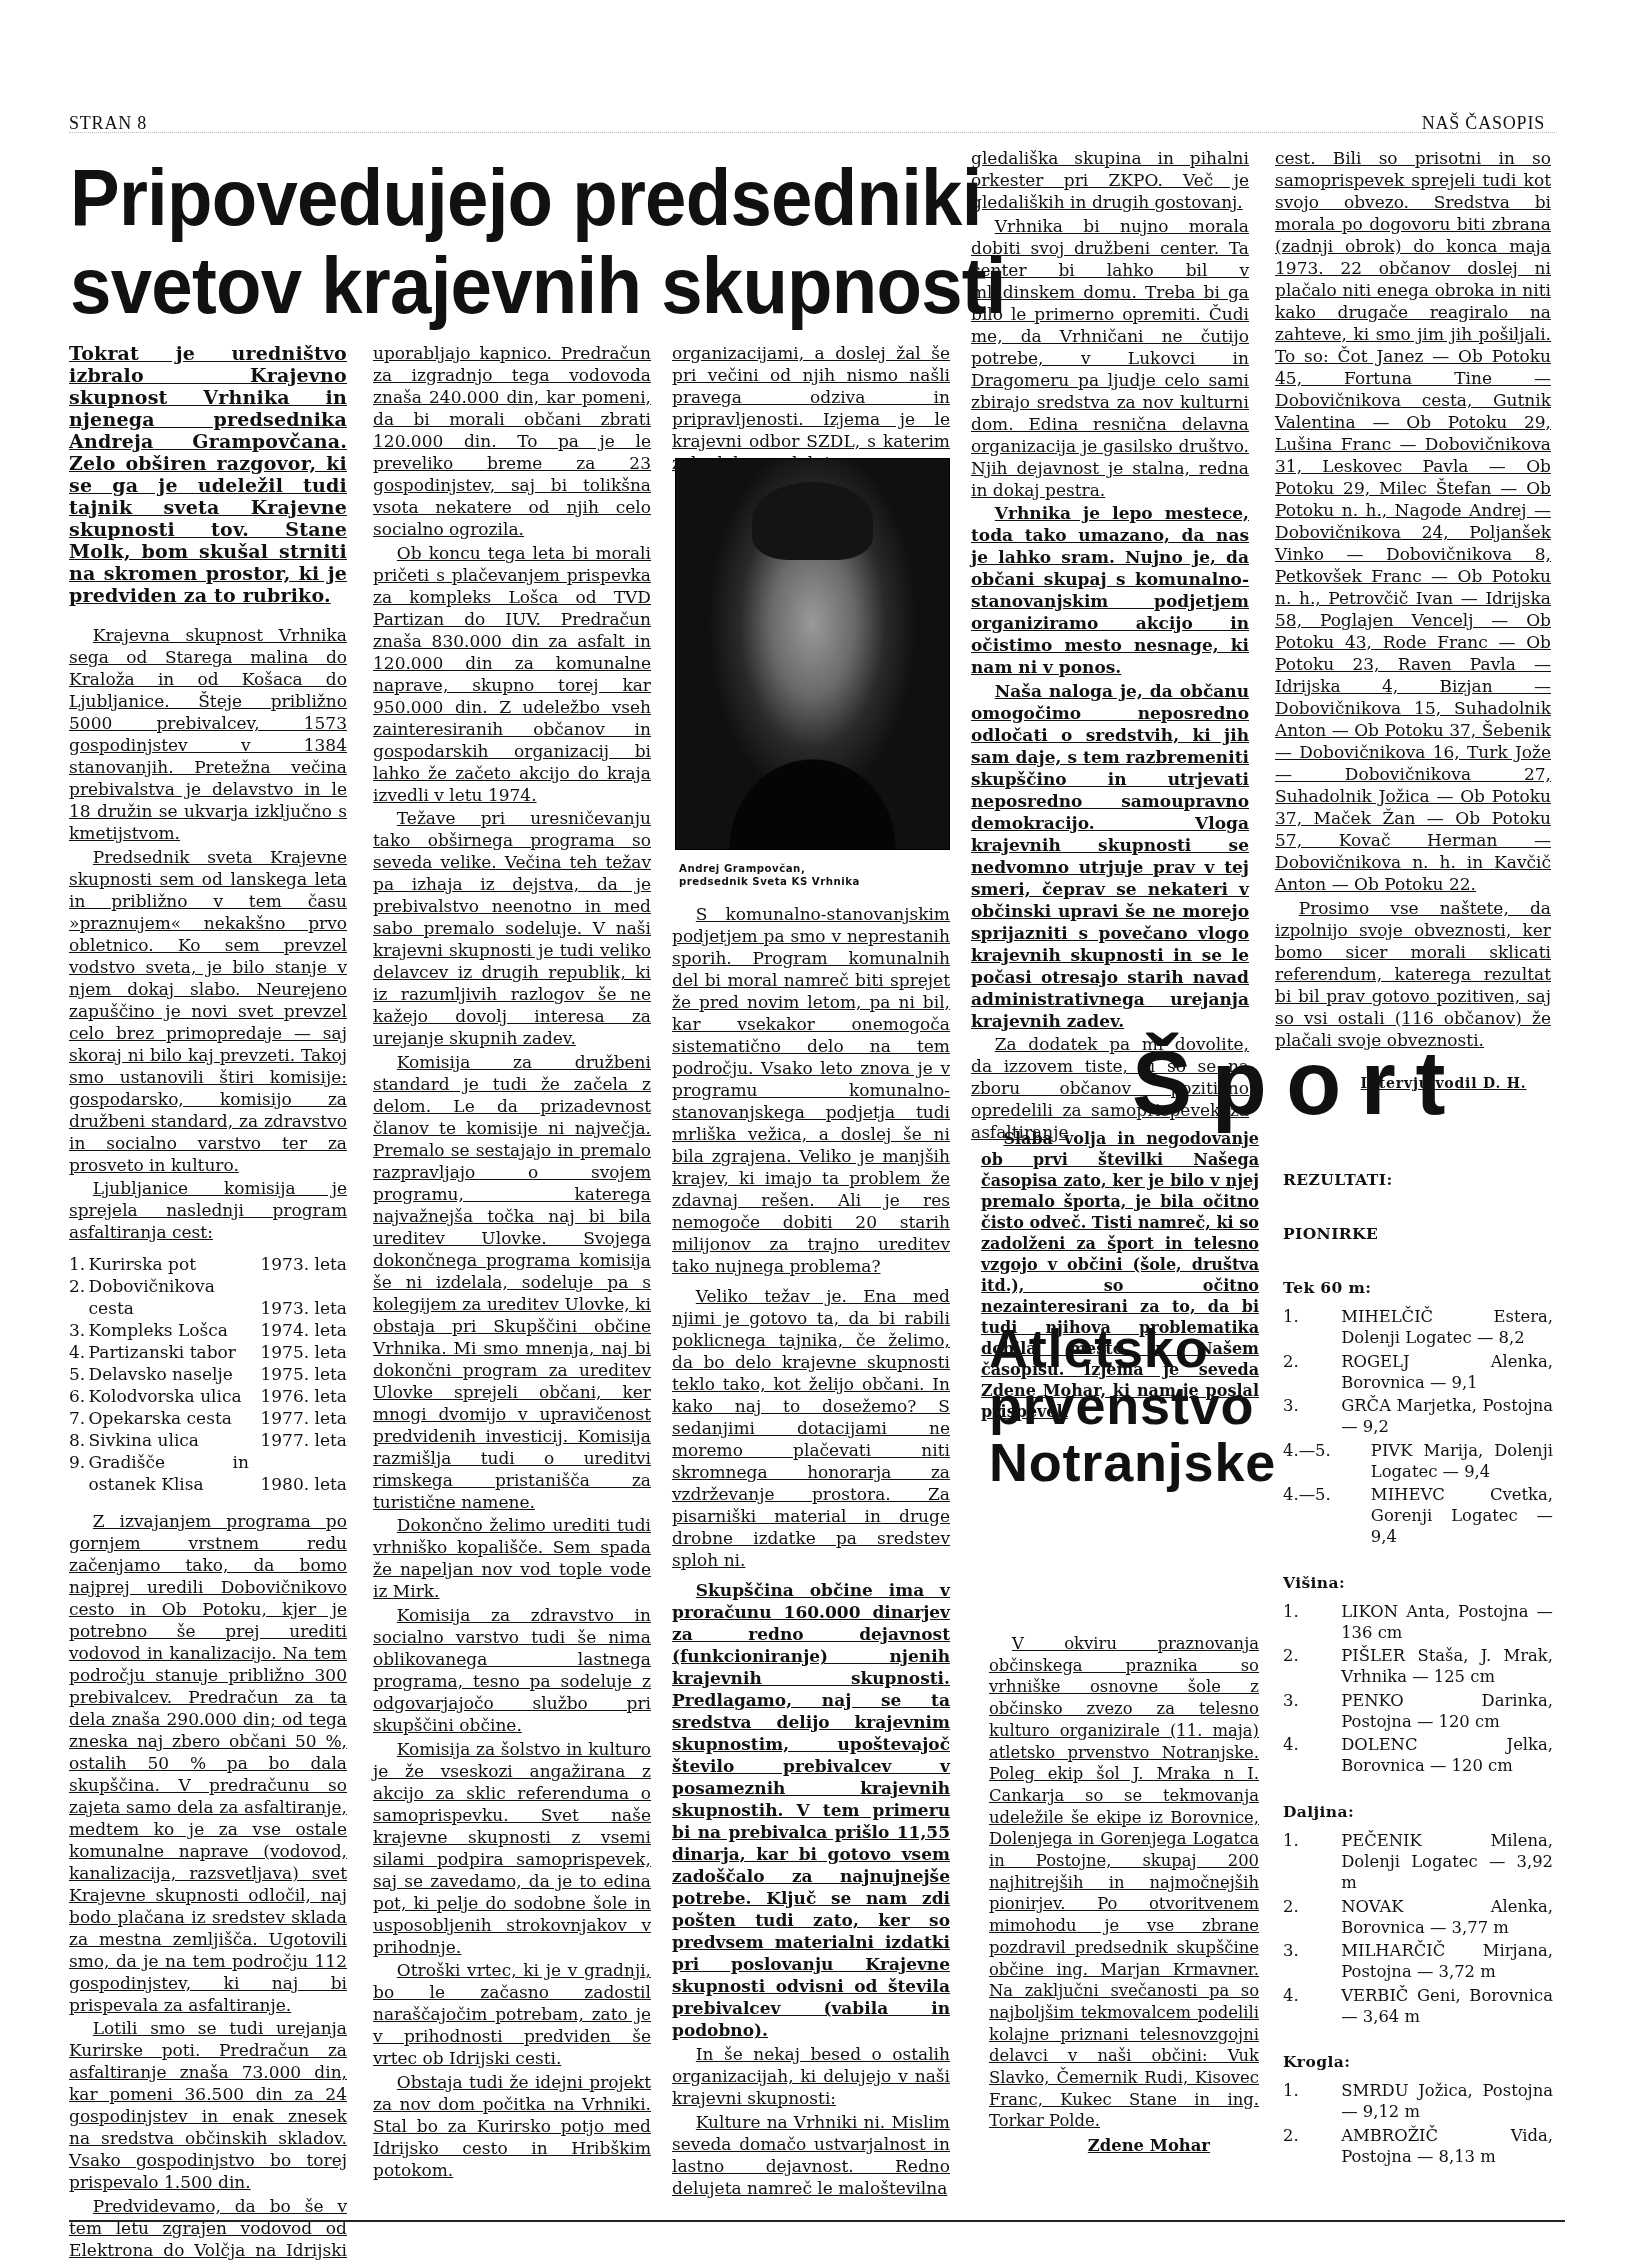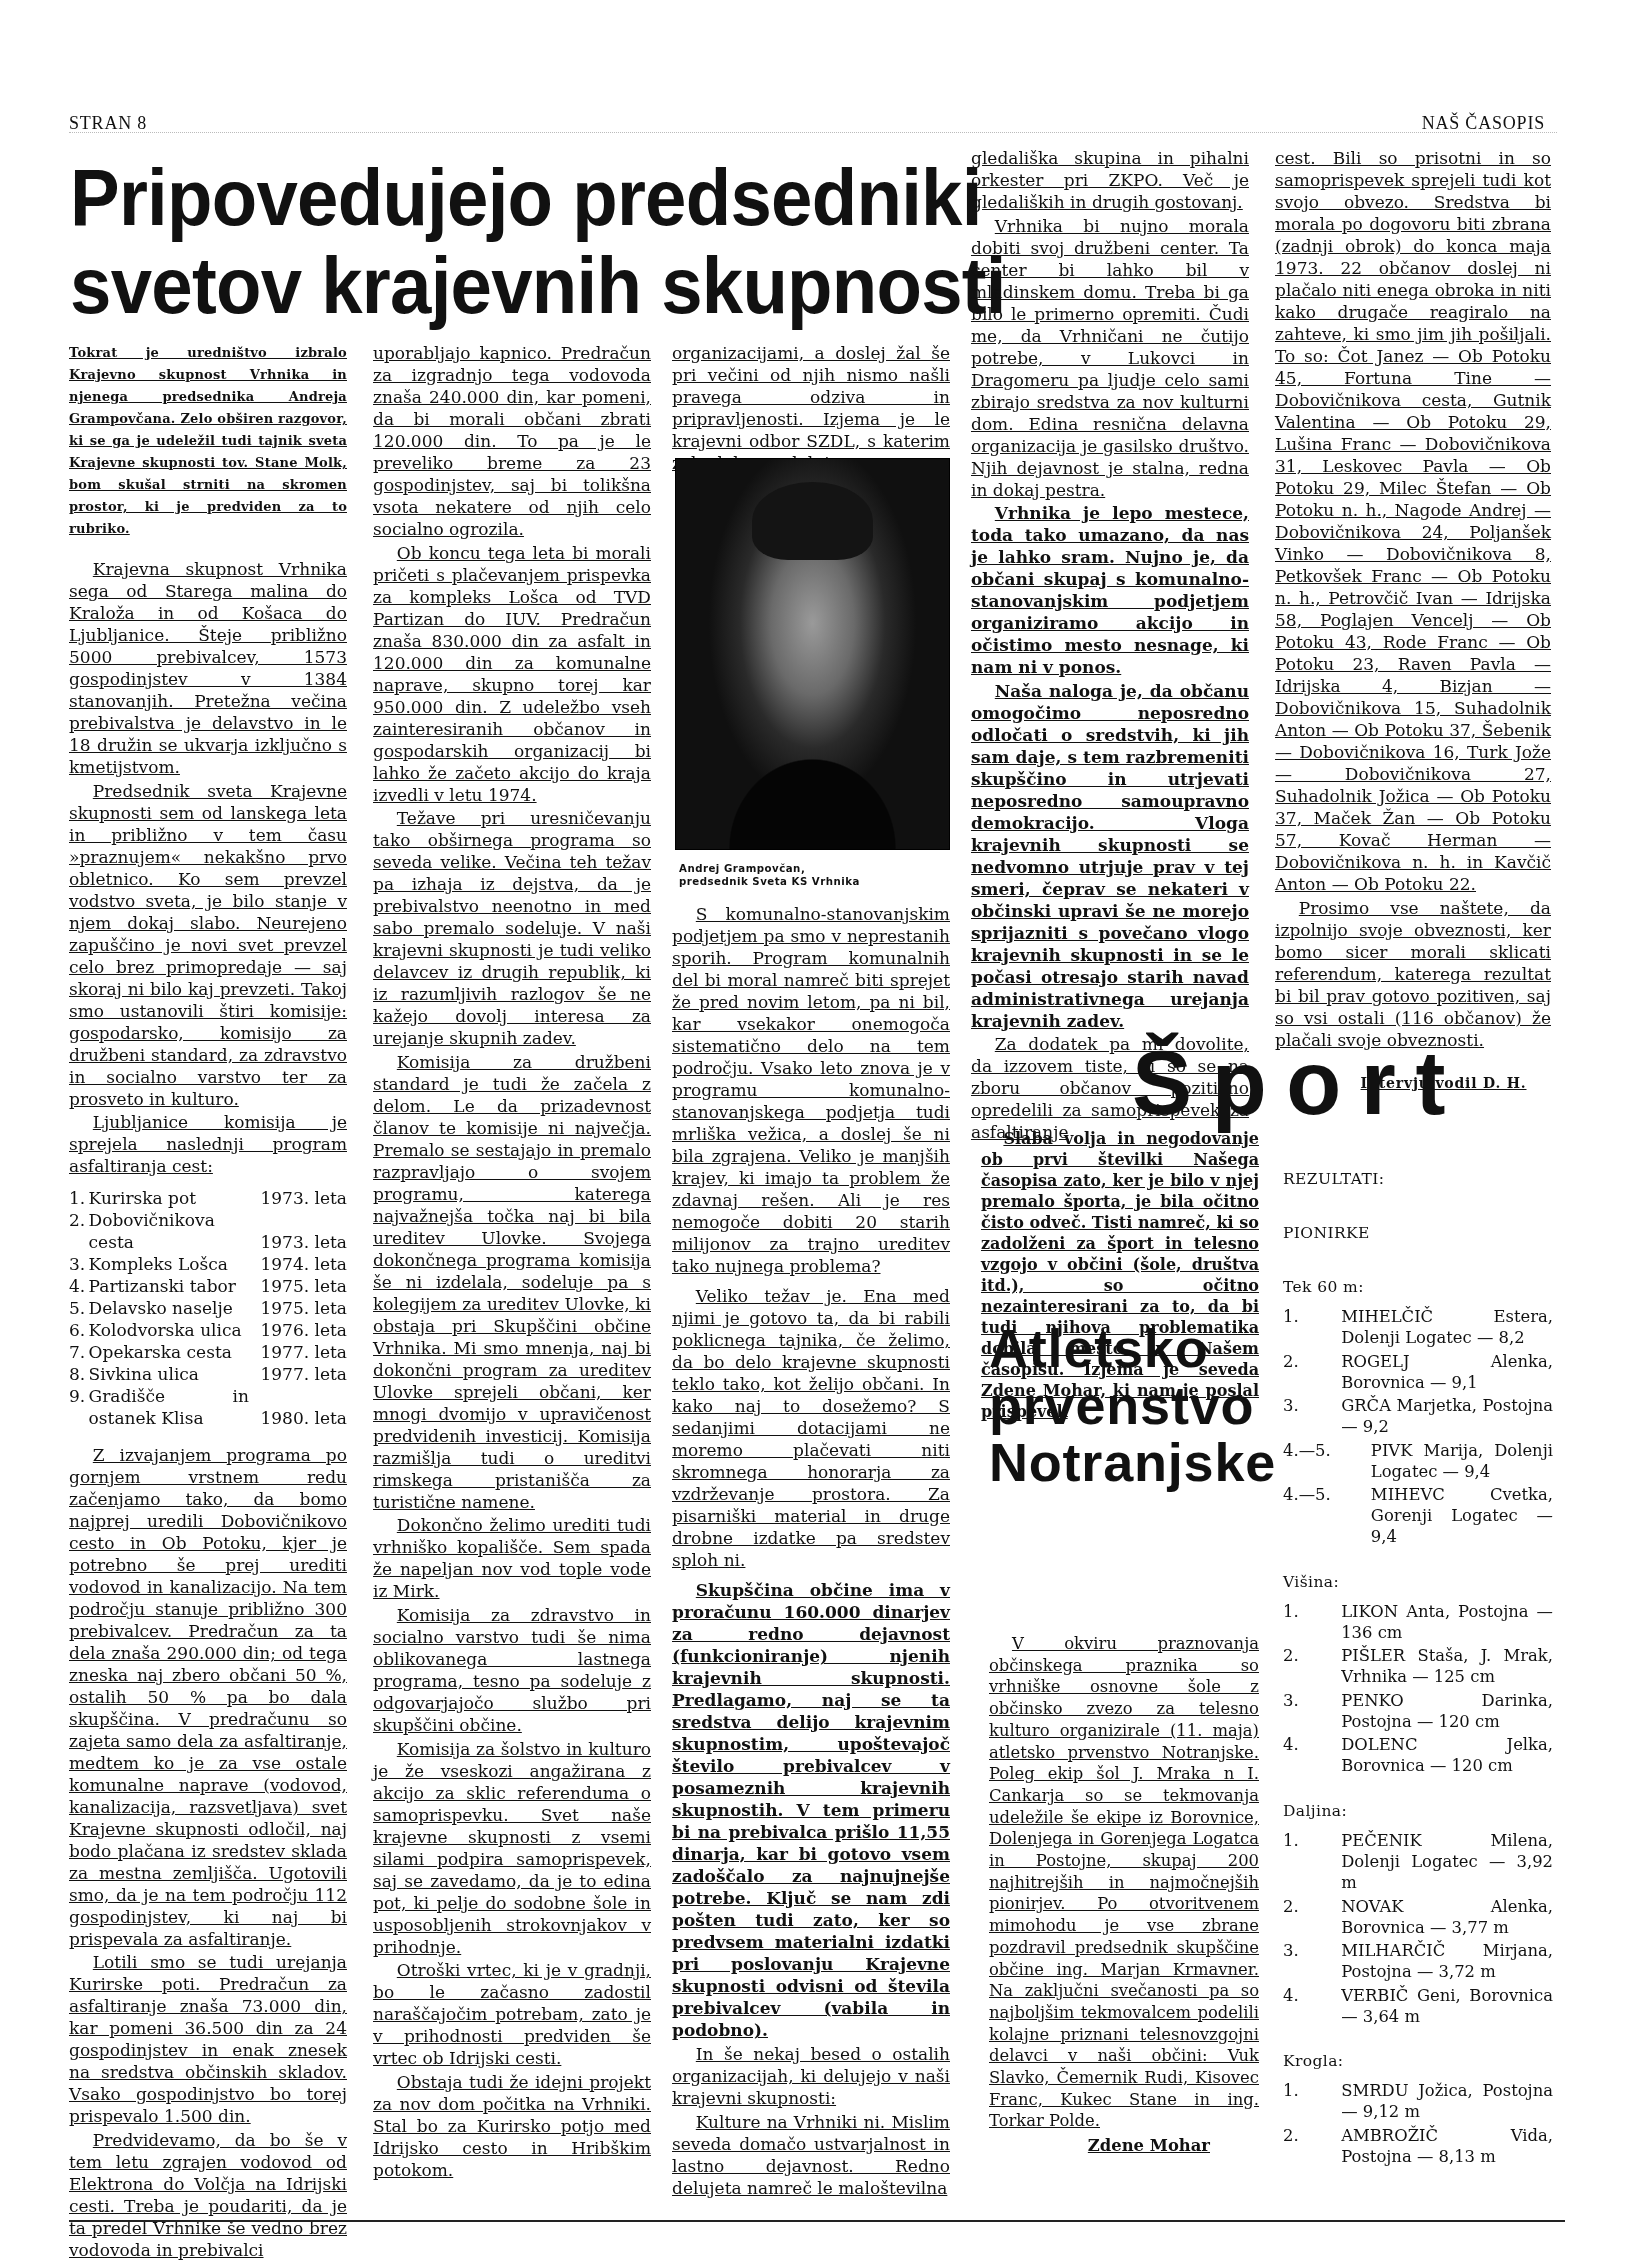--- a/index.html
+++ b/index.html
@@ -9,37 +9,37 @@
   .runhead { font-family: "Liberation Serif", serif; font-size: 18px; letter-spacing: 0.8px; }
   .hr-dots { border-top: 1.6px dotted #bbb; }
   .headline { font-family: "Liberation Sans", sans-serif; font-weight: 900; font-size: 80px;
               line-height: 78px; letter-spacing: -0.8px; transform: scaleX(0.93); transform-origin: left top;
               white-space: nowrap; }
   .col { font-size: 17px; line-height: 22px; text-align: justify; hyphens: manual; }
   .col p { margin: 0; text-indent: 1.4em; text-decoration: underline; }
   .col p.noind { text-indent: 0; }
   .col p + p { margin-top: 1.6px; }
   .bold { font-weight: bold; }
-  .lead { font-weight: bold; font-size: 13px; line-height: 22px; text-indent: 0 !important; letter-spacing: 0.2px; }
+  .lead { font-weight: bold; font-size: 19px; line-height: 22px; text-indent: 0 !important; letter-spacing: 0.2px; }
   .roads { margin: 9.8px 0 14.7px 0; padding: 0; list-style: none; }
   .roads li { display: flex; justify-content: space-between; line-height: 22px; }
   .roads .rn { width: 19.6px; display: inline-block; }
   .roads .rname { flex: 1; }
   .roads .ryear { width: 98px; text-align: right; }
   .photo { background: radial-gradient(ellipse 38% 46% at 50% 42%, #9a9a9a 0%, #6a6a6a 40%, #2a2a2a 70%, #101010 100%);
            border: 0.8px solid #000; }
   .photo .coat { position:absolute; left:8%; right:8%; bottom:0; height:38%;
                  background: radial-gradient(ellipse 60% 100% at 50% 100%, #050505 60%, transparent 61%); }
   .photo .hair { position:absolute; left:28%; right:28%; top:6%; height:20%;
                  background:#141414; border-radius: 50% 50% 30% 30%; }
   .caption { font-family: "DejaVu Sans", sans-serif; font-weight: bold; font-size: 10.2px; line-height: 13px; letter-spacing: 0.5px; }
   .sport-title { font-family: "Liberation Sans", sans-serif; font-weight: 900; font-size: 90px; letter-spacing: 19.6px; }
   .atl-title { font-family: "Liberation Sans", sans-serif; font-weight: 900; font-size: 54px; line-height: 57px; letter-spacing: 0.8px; }
   .res { font-size: 16.4px; line-height: 21px; }
-  .res h4 { font-size: 15.5px; margin: 0; font-weight: normal; letter-spacing: 0.4px; }
+  .res h4 { font-size: 15.5px; margin: 0; font-weight: bold; letter-spacing: 0.4px; }
   .res ol { list-style: none; margin: 8.2px 0 24.5px 0; padding: 0; }
   .res ol li { display: flex; margin-bottom: 2.5px; }
   .res ol li .pl { flex: 0 0 auto; padding-right: 8.2px; min-width: 18px; }
   .res ol li .tx { flex: 1; text-align: justify; margin-left: 32px; }
   .sign { font-weight: bold; text-align: right; }
   .botline { border-top: 2.5px solid #222; }
 </style>
 </head>
 <body>
 

